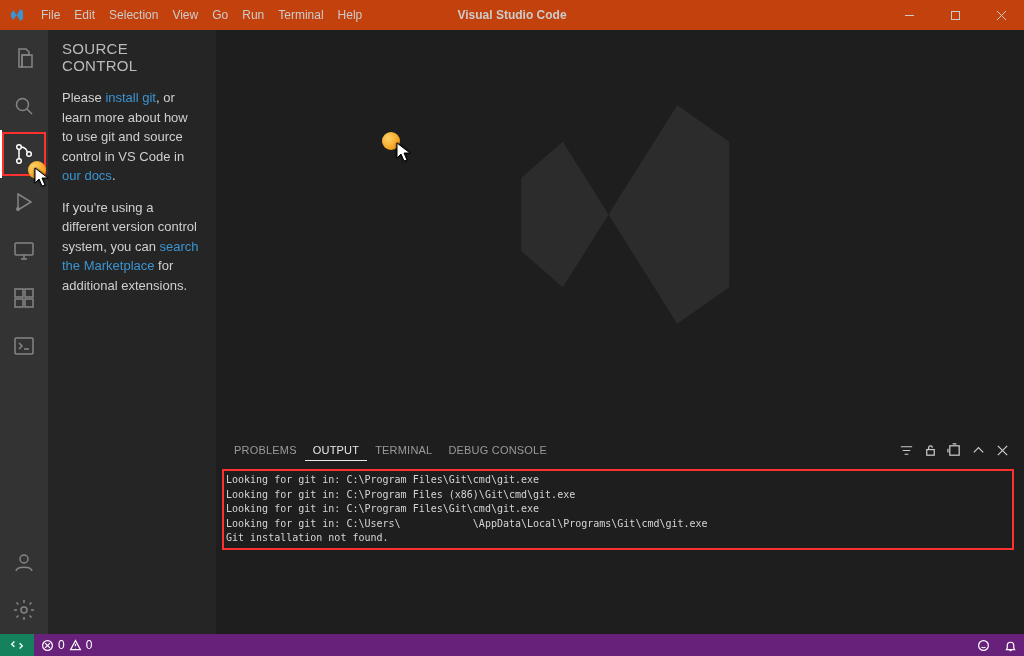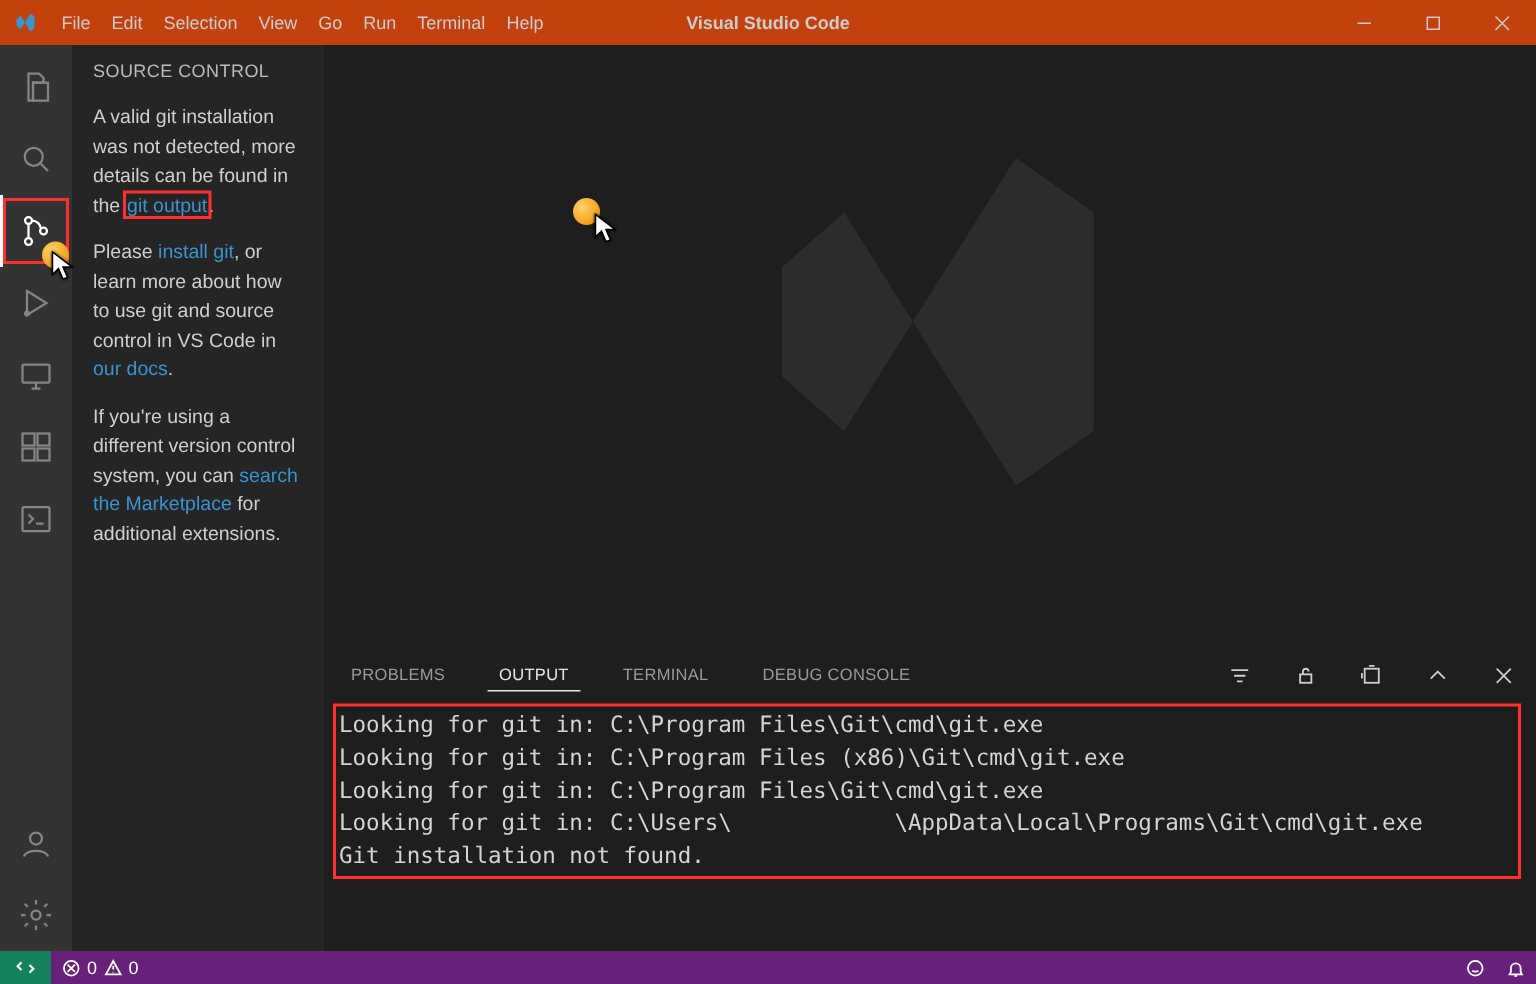--- a/index.html
+++ b/index.html
@@ -21,42 +21,42 @@
   .activitybar { width:48px; background:#333333; display:flex; flex-direction:column; align-items:center; padding-top:4px; position:relative; }
   .ai { width:48px; height:48px; display:flex; align-items:center; justify-content:center; position:relative; }
   .ai svg { width:24px; height:24px; stroke:#858585; fill:none; stroke-width:1.5; }
   .ai.active svg { stroke:#ffffff; }
   .ai.active::before { content:""; position:absolute; left:0; top:0; bottom:0; width:2px; background:#fff; }
   .ai.highlight { outline:2px solid #ff3030; outline-offset:-4px; }
   .activitybar .spacer { flex:1; }
   .cursor-ab { position:absolute; left:34px; top:137px; pointer-events:none; }
   
   .sidebar { width:168px; background:#252526; color:#bbbbbb; display:flex; flex-direction:column; }
-  .side-title { padding: 10px 14px 8px 14px; font-size:12px; letter-spacing:.3px; color:#bbbbbb; }
+  .side-title { padding: 10px 14px 8px 14px; font-size:15px; letter-spacing:.3px; color:#bbbbbb; }
   .side-body { padding: 6px 14px 0 14px; font-size:13px; line-height:1.5; color:#cfcfcf; }
   .side-body p { margin-bottom: 12px; }
   .side-body a { color:#3a94d0; text-decoration:none; }
   .link-highlight { outline:2px solid #ff3030; padding:0 1px; }
   
   .content { flex:1; display:flex; flex-direction:column; background:#1e1e1e; position:relative; }
   .editor { flex:1; background:#1e1e1e; position:relative; overflow:hidden; }
   .watermark { position:absolute; left:50%; top:46%; transform:translate(-50%,-50%); opacity:.06; }
   .watermark svg { width:260px; height:260px; fill:#fff; }
   .cursor-link { position:absolute; left:180px; top:112px; pointer-events:none; z-index:5; }
   
   .panel { height:200px; background:#1e1e1e; border-top:1px solid #1e1e1e; display:flex; flex-direction:column; }
-  .panel-tabs { height:30px; display:flex; align-items:center; padding:0 10px; gap:20px; font-size:11px; color:#9a9a9a; }
+  .panel-tabs { height:30px; display:flex; align-items:center; padding:0 10px; gap:0; font-size:11px; color:#9a9a9a; }
   .ptab { padding:4px 8px; cursor:default; letter-spacing:.2px; }
   .ptab.active { color:#e7e7e7; border-bottom:1px solid #e7e7e7; }
   .panel-tabs .grow { flex:1; }
   .dd { width:150px; height:22px; background:#3c3c3c; color:#ccc; display:flex; align-items:center; padding:0 6px; font-size:12px; justify-content:space-between; margin-right:4px; }
   .dd svg { width:12px; height:12px; stroke:#ccc; fill:none; }
   .picon { width:24px; height:22px; display:flex; align-items:center; justify-content:center; }
   .picon svg { width:15px; height:15px; stroke:#ccc; fill:none; stroke-width:1.3; }
-  .term { flex:1; padding:4px 10px 6px 6px; font-family: Consolas, monospace; font-size:15px; color:#d4d4d4; position:relative; }
+  .term { flex:1; padding:4px 10px 6px 6px; font-family: Consolas, monospace; font-size:10px; color:#d4d4d4; position:relative; }
   .term-out { border:2px solid #ff3030; padding:2px 2px; white-space:pre; line-height:1.45; }
   
   .statusbar { height:22px; background:#68217a; color:#fff; display:flex; align-items:center; font-size:12px; }
   .remote { width:34px; height:22px; background:#16825d; display:flex; align-items:center; justify-content:center; }
   .remote svg { width:14px; height:14px; stroke:#fff; fill:none; stroke-width:1.6; }
   .sb-item { padding:0 7px; display:flex; align-items:center; gap:4px; height:22px; }
   .sb-item svg { width:13px; height:13px; stroke:#fff; fill:none; stroke-width:1.5; }
   .statusbar .grow { flex:1; }
   
   .mouse { filter: drop-shadow(0 0 1px #000); }
@@ -172,23 +172,20 @@
         <svg class="mouse" width="18" height="22" viewBox="0 0 18 22">
             <path d="M1 1 L1 16 L5 12 L8 19 L11 18 L8 11 L14 11 Z" fill="#fff" stroke="#000" stroke-width="1"></path>
           </svg>
       </div>
     </div>
 
     <div class="sidebar">
       <div class="side-title">SOURCE CONTROL</div>
       <div class="side-body">
         <p>
-          <span>A valid git installation was not detected, more details can be found in the </span><a href="#" class="link-highlight">git output</a><span>.</span>
-        </p>
-        <p>
           <span>Please </span><a href="#">install git</a><span>, or learn more about how to use git and source control in VS Code in </span><a href="#">our docs</a><span>.</span>
         </p>
         <p>
           <span>If you're using a different version control system, you can </span><a href="#">search the Marketplace</a><span> for additional extensions.</span>
         </p>
       </div>
     </div>
 
     <div class="content">
       <div class="editor">

